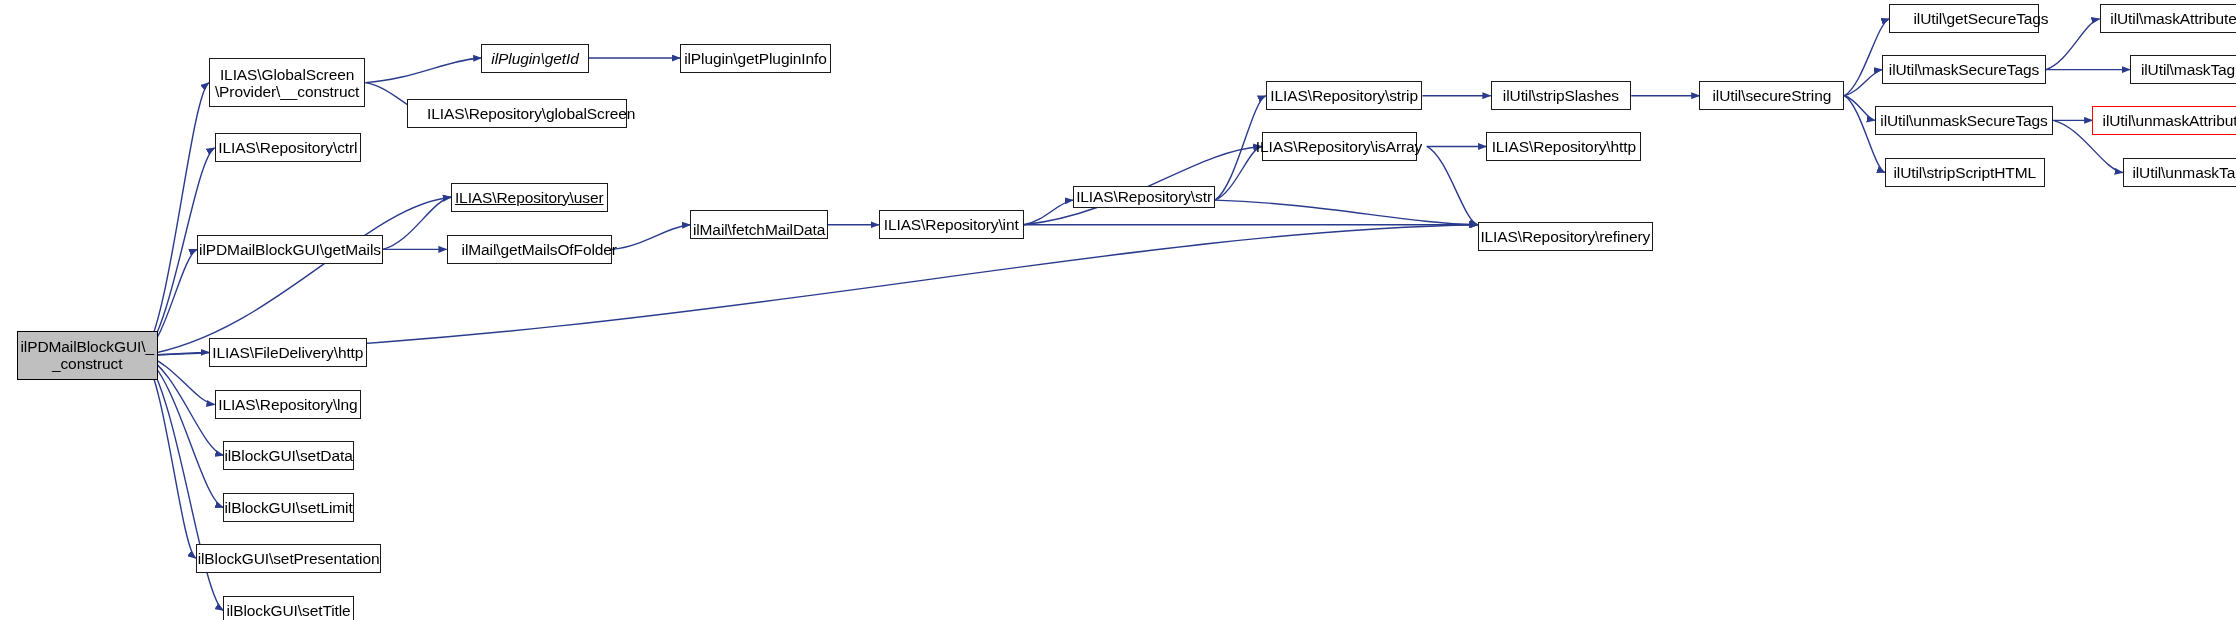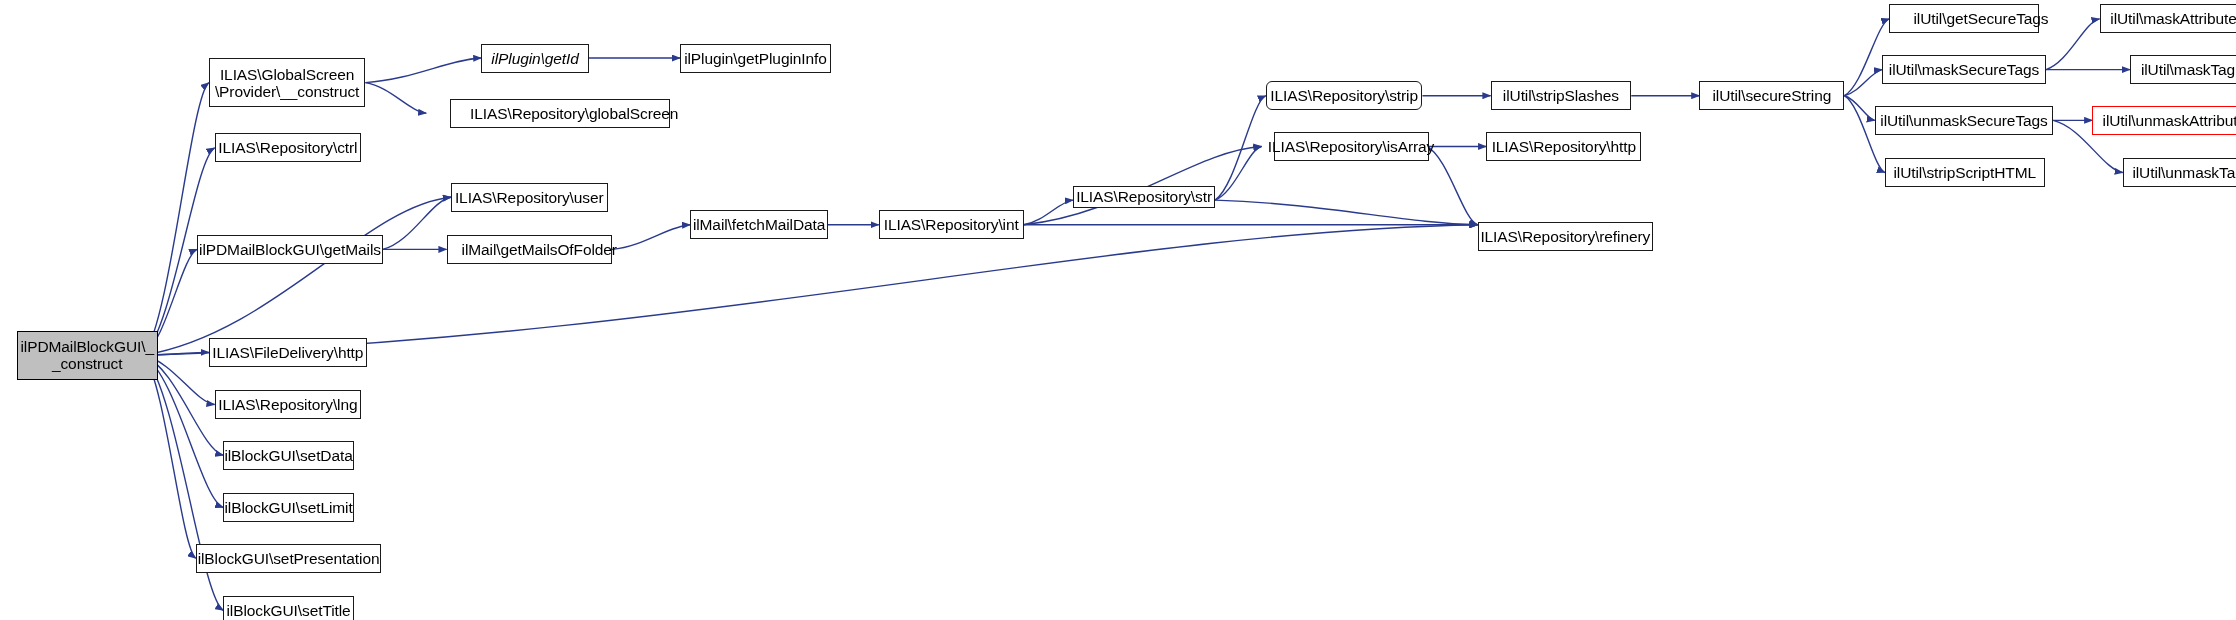--- a/index.html
+++ b/index.html
@@ -101,37 +101,37 @@
         <path d="M 2053.2,120.35 C 2069.643,120.35 2081.388,120.35 2092.35,120.35" fill="none" stroke="#2a3a8c" stroke-width="1.4" marker-end="url(#arrow)"></path>
         <path d="M 2053.2,120.35 C 2082.432,127.39699999999999 2103.312,169.73119999999997 2122.7999999999997,172.54999999999998" fill="none" stroke="#2a3a8c" stroke-width="1.4" marker-end="url(#arrow)"></path>
       </g>
   </svg>
   <div id="nodes">
       <div class="node root" style="left: 2.9px; top: 330.6px; width: 140.65px; height: 49.3px; margin-left: 14px;"><span class="node-label">ilPDMailBlockGUI\_
 _construct</span></div>
       <div class="node" style="left: 208.8px; top: 58px; width: 156.6px; height: 49.3px;"><span class="node-label">ILIAS\GlobalScreen
 \Provider\__construct</span></div>
       <div class="node" style="left: 214.6px; top: 133.4px; width: 146.45px; height: 29px; text-align: right;"><span class="node-label">ILIAS\Repository\ctrl</span></div>
-      <div class="node" style="left: 450.95px; top: 182.7px; width: 156.6px; height: 29px;"><span class="node-label">ILIAS\Repository\user</span></div>
+      <div class="node" style="left: 450.95px; top: 182.7px; width: 156.6px; height: 29px; text-decoration: underline;"><span class="node-label">ILIAS\Repository\user</span></div>
       <div class="node" style="left: 197.2px; top: 234.9px; width: 185.6px; height: 29px;"><span class="node-label">ilPDMailBlockGUI\getMails</span></div>
       <div class="node" style="left: 208.8px; top: 337.85px; width: 158.05px; height: 29px;"><span class="node-label">ILIAS\FileDelivery\http</span></div>
       <div class="node" style="left: 214.6px; top: 390.05px; width: 146.45px; height: 29px;"><span class="node-label">ILIAS\Repository\lng</span></div>
       <div class="node" style="left: 223.3px; top: 440.8px; width: 130.5px; height: 29px;"><span class="node-label">ilBlockGUI\setData</span></div>
       <div class="node" style="left: 223.3px; top: 493px; width: 130.5px; height: 29px;"><span class="node-label">ilBlockGUI\setLimit</span></div>
       <div class="node" style="left: 195.75px; top: 543.75px; width: 185.6px; height: 29px;"><span class="node-label">ilBlockGUI\setPresentation</span></div>
       <div class="node" style="left: 223.3px; top: 595.95px; width: 130.5px; height: 29px;"><span class="node-label">ilBlockGUI\setTitle</span></div>
       <div class="node" style="left: 481.4px; top: 43.5px; width: 107.3px; height: 29px; font-style: italic;"><span class="node-label">ilPlugin\getId</span></div>
-      <div class="node" style="left: 450px; top: 98.6px; width: 220.4px; height: 29px; padding-left: 28px;"><span class="node-label">ILIAS\Repository\globalScreen</span></div>
+      <div class="node" style="left: 407px; top: 98.6px; width: 220.4px; height: 29px; padding-left: 28px;"><span class="node-label">ILIAS\Repository\globalScreen</span></div>
       <div class="node" style="left: 446.6px; top: 234.9px; width: 165.3px; height: 29px; padding-left: 20px;"><span class="node-label">ilMail\getMailsOfFolder</span></div>
       <div class="node" style="left: 680.05px; top: 43.5px; width: 150.8px; height: 29px;"><span class="node-label">ilPlugin\getPluginInfo</span></div>
-      <div class="node" style="left: 690.2px; top: 210.25px; width: 137.75px; height: 29px;"><span class="node-label">ilMail\fetchMailData</span></div>
+      <div class="node" style="left: 690.2px; top: 210.25px; width: 137.75px; height: 29px; align-items: flex-end;"><span class="node-label">ilMail\fetchMailData</span></div>
       <div class="node" style="left: 878.7px; top: 210.25px; width: 145px; height: 29px;"><span class="node-label">ILIAS\Repository\int</span></div>
       <div class="node" style="left: 1073px; top: 185.6px; width: 142.1px; height: 22px;"><span class="node-label">ILIAS\Repository\str</span></div>
-      <div class="node" style="left: 1265.85px; top: 81.2px; width: 156.6px; height: 29px; border-radius: 6px;"><span class="node-label">ILIAS\Repository\strip</span></div>
-      <div class="node" style="left: 1261.5px; top: 131.95px; width: 155px; height: 29px; margin-left: 12px;"><span class="node-label">ILIAS\Repository\isArray</span></div>
+      <div class="node" style="left: 1265.85px; top: 81.2px; width: 156.6px; height: 29px;"><span class="node-label">ILIAS\Repository\strip</span></div>
+      <div class="node" style="left: 1261.5px; top: 131.95px; width: 155px; height: 29px;"><span class="node-label">ILIAS\Repository\isArray</span></div>
       <div class="node" style="left: 1490.6px; top: 81.2px; width: 140.65px; height: 29px;"><span class="node-label">ilUtil\stripSlashes</span></div>
       <div class="node" style="left: 1486.25px; top: 131.95px; width: 155.15px; height: 29px;"><span class="node-label">ILIAS\Repository\http</span></div>
       <div class="node" style="left: 1477.55px; top: 210.25px; width: 175.45px; height: 29px; margin-top: 12px;"><span class="node-label">ILIAS\Repository\refinery</span></div>
       <div class="node" style="left: 1699.4px; top: 81.2px; width: 145px; height: 29px;"><span class="node-label">ilUtil\secureString</span></div>
       <div class="node" style="left: 1889.35px; top: 4.35px; width: 149.35px; height: 29px; padding-left: 34px;"><span class="node-label">ilUtil\getSecureTags</span></div>
       <div class="node" style="left: 1882.1px; top: 55.1px; width: 163.85px; height: 29px;"><span class="node-label">ilUtil\maskSecureTags</span></div>
       <div class="node" style="left: 1874.85px; top: 105.85px; width: 178.35px; height: 29px;"><span class="node-label">ilUtil\unmaskSecureTags</span></div>
       <div class="node" style="left: 1885px; top: 158.05px; width: 159.5px; height: 29px;"><span class="node-label">ilUtil\stripScriptHTML</span></div>
       <div class="node" style="left: 2099.6px; top: 4.35px; width: 172.55px; height: 29px;"><span class="node-label">ilUtil\maskAttributeTag</span></div>
       <div class="node" style="left: 2130.05px; top: 55.1px; width: 116px; height: 29px;"><span class="node-label">ilUtil\maskTag</span></div>

